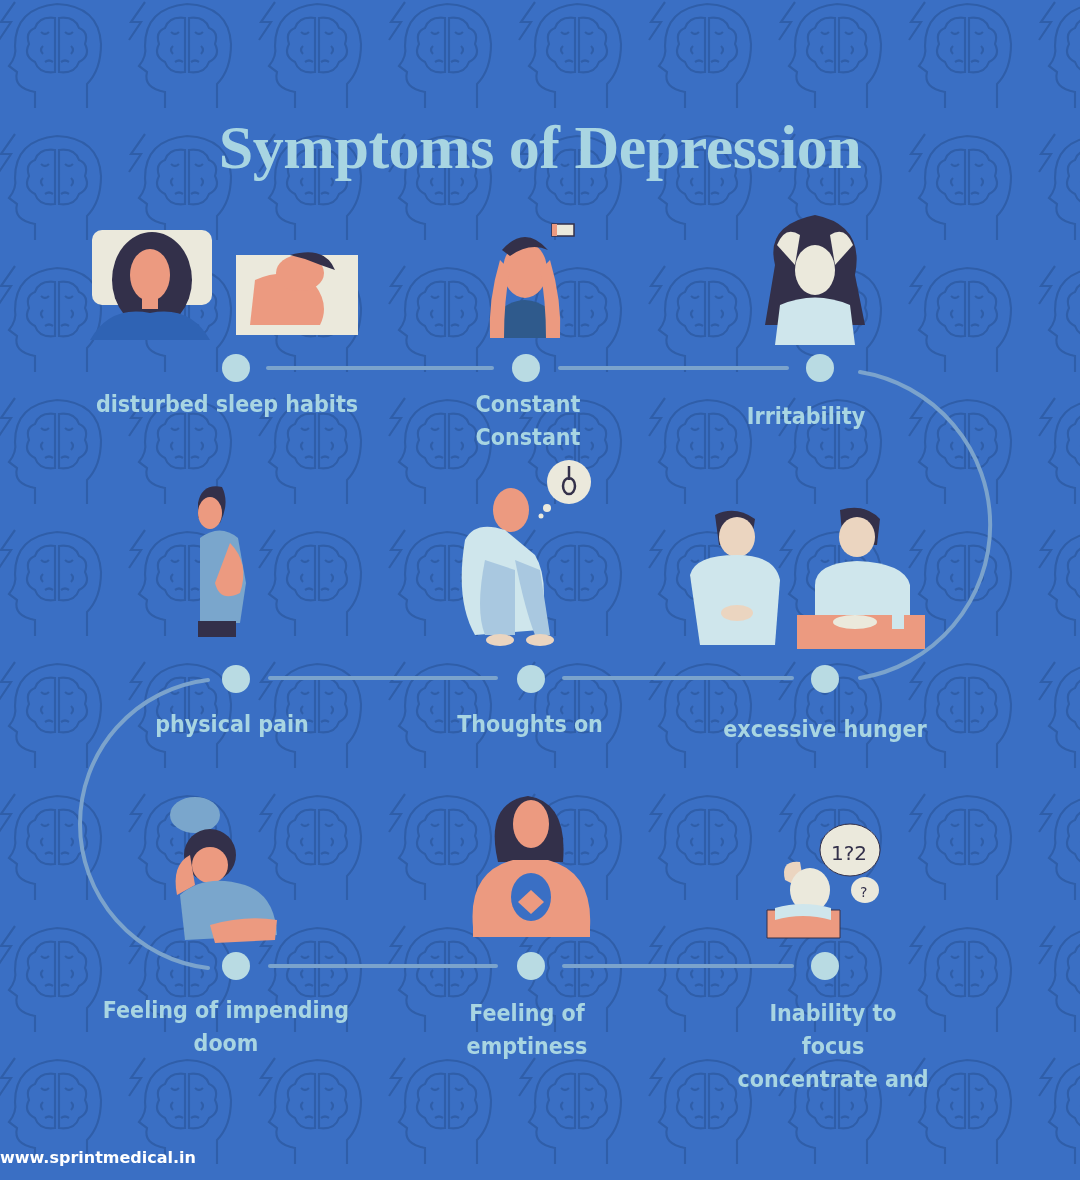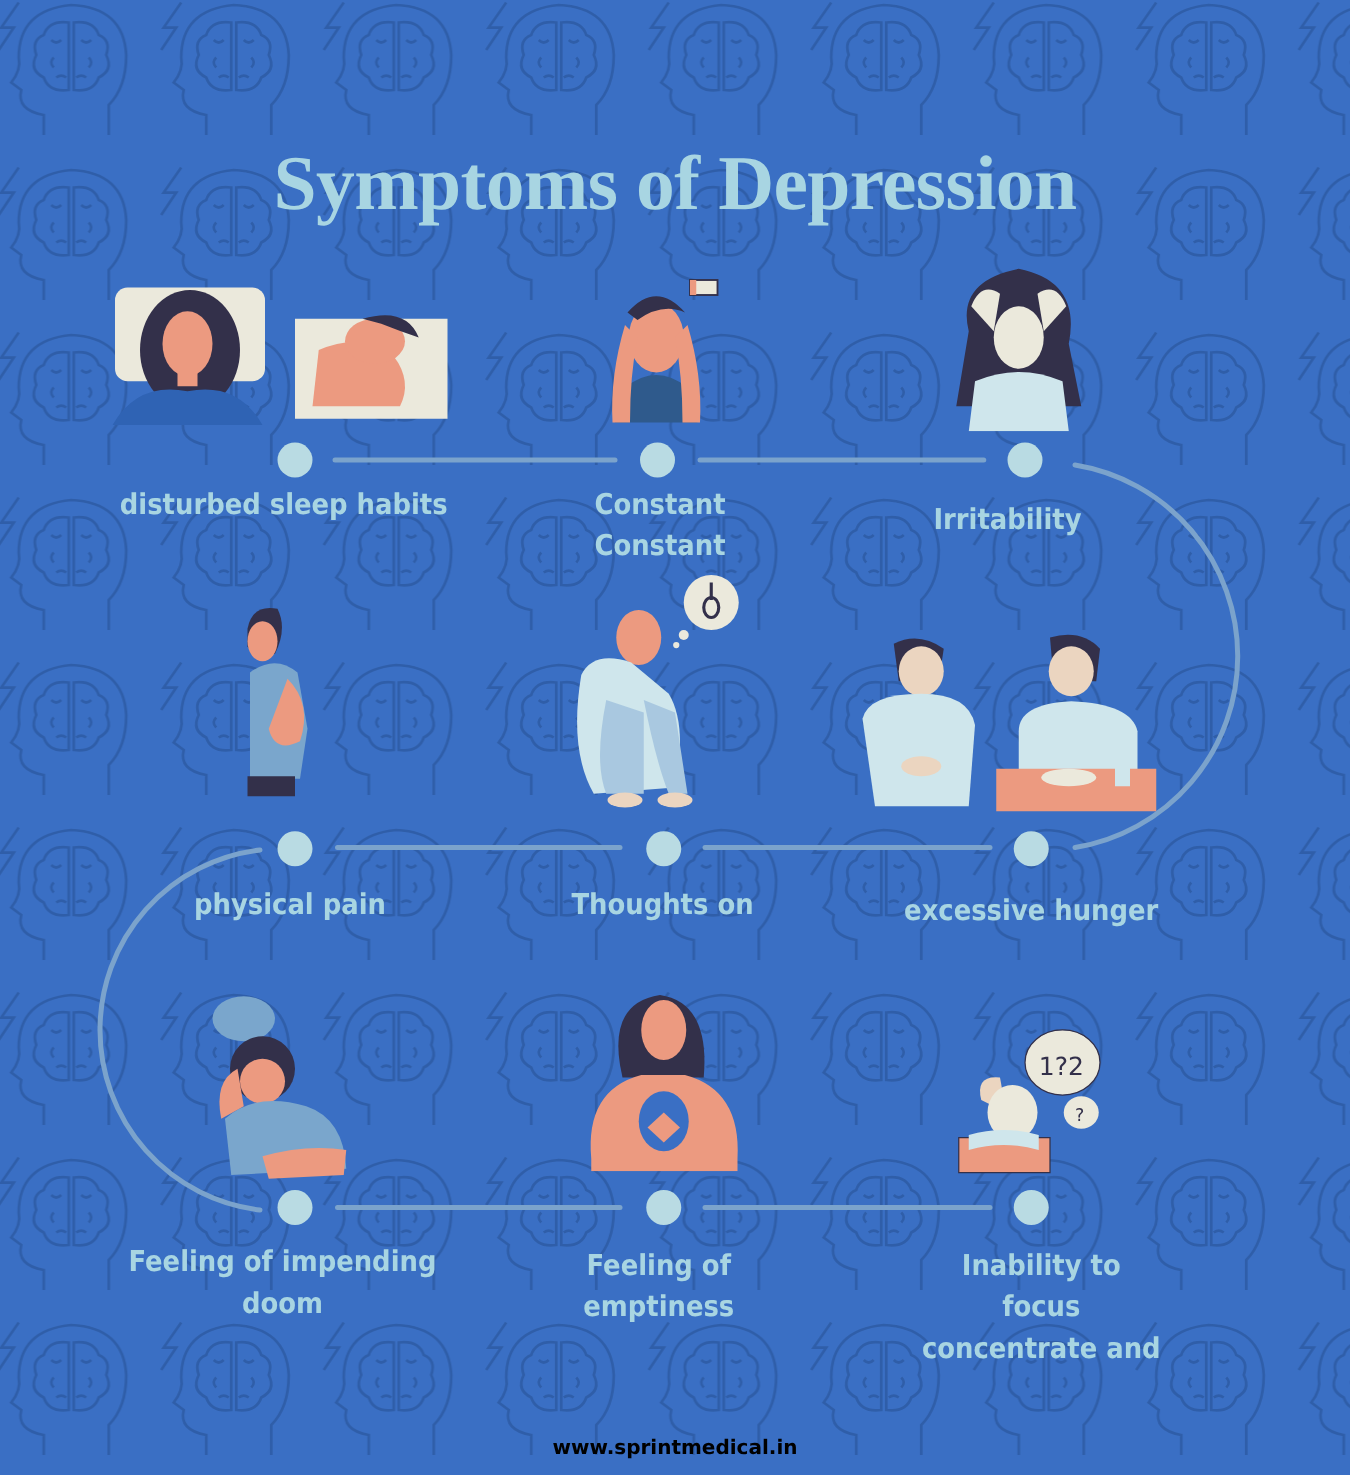--- a/index.html
+++ b/index.html
@@ -4,21 +4,21 @@
 <style>
   html,body{margin:0;padding:0;}
   body{width:1080px;height:1180px;overflow:hidden;background:#3a6fc4;font-family:"DejaVu Sans","Liberation Sans",sans-serif;position:relative;}
   .bg-pattern{position:absolute;inset:0;z-index:0;}
   .title{position:absolute;left:0;width:1080px;top:70px;text-align:center;font-size:62px;font-weight:bold;color:#a8d5e2;letter-spacing:-0.5px;z-index:2;font-family:Liberation Serif, serif;}
   .connectors{position:absolute;inset:0;z-index:1;}
   .symptom{position:absolute;z-index:2;width:300px;text-align:center;}
   .label{color:#a8d5e2;font-weight:bold;font-size:23px;line-height:33px;font-family:"DejaVu Sans Condensed","DejaVu Sans",sans-serif;}
   .dot{position:absolute;width:28px;height:28px;border-radius:50%;background:#b9dbe3;z-index:2;}
   .illus{position:absolute;z-index:2;}
-  .footer{position:absolute;left:0;width:1080px;top:1148px;text-align:center;color:#000000;font-size:16px;font-weight:bold;z-index:2;}
+  .footer{position:absolute;left:0;width:1080px;top:1148px;color:#ffffff;font-size:16px;font-weight:bold;z-index:2;}
 </style>
 </head>
 <body>
 
 <svg class="bg-pattern" width="1080" height="1180" viewBox="0 0 1080 1180">
   <defs>
     <pattern id="heads" x="-5" y="0" width="130" height="132" patternUnits="userSpaceOnUse">
       <g fill="none" stroke="#2f5ea9" stroke-width="2.2">
         <path d="M40 108 L40 92 Q18 88 22 72 L14 66 Q22 56 20 46 Q20 8 62 4 Q104 6 106 44 Q106 70 92 84 L92 108"></path>
         <path d="M60 18 Q44 16 40 28 Q30 32 34 44 Q28 56 40 62 Q44 74 60 72 Z"></path>

